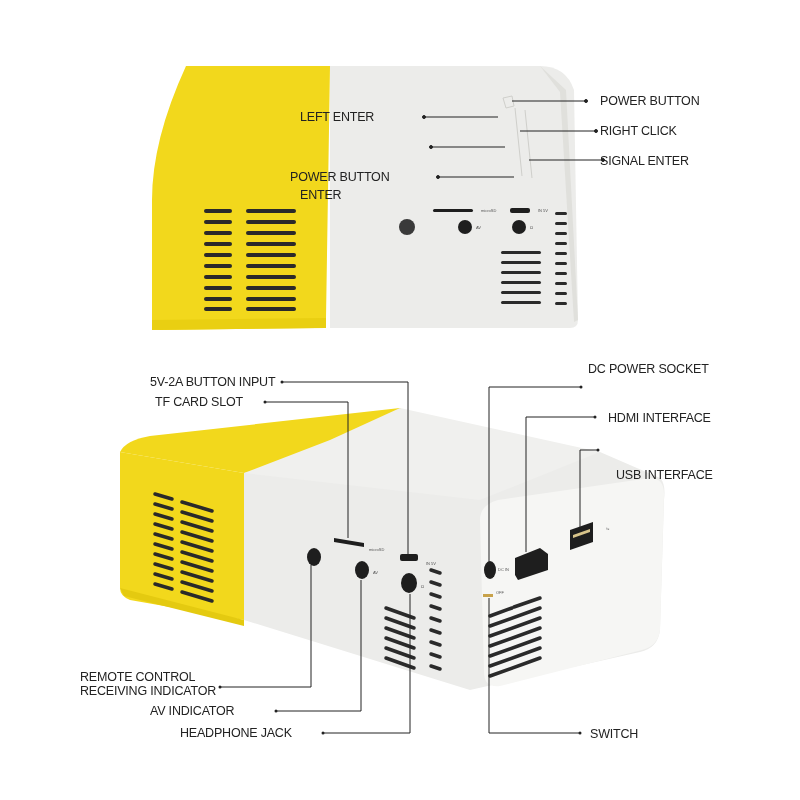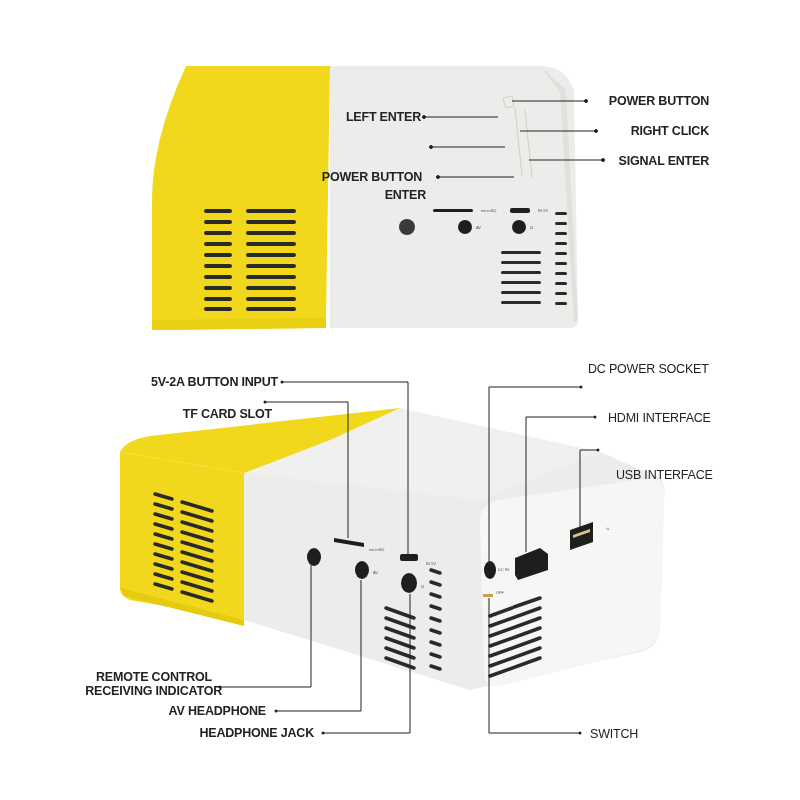--- a/index.html
+++ b/index.html
@@ -1,18 +1,18 @@
 <!DOCTYPE html>
 <html><head>
 <meta charset="utf-8">
 <style>
   html,body{margin:0;padding:0;background:#ffffff;}
   body{width:800px;height:800px;position:relative;overflow:hidden;font-family:"Liberation Sans",sans-serif;}
   .lbl{position:absolute;font-size:12.5px;color:#222;white-space:nowrap;line-height:14px;letter-spacing:-0.2px;}
-  .lbl.r{text-align:right;font-weight:bold;}
+  .lbl.r{text-align:left;}
   svg{position:absolute;left:0;top:0;}
 </style>
 </head>
 <body>
 
 <svg width="800" height="800" viewBox="0 0 800 800">
 
   <g>
 
     <path d="M330 66 L540 66 Q566 66 574 90 L578 320 Q578 328 570 328 L330 328 Z" fill="#ececea"></path>
@@ -225,21 +225,21 @@
 </svg>
 
 <div class="lbl r" style="left:300px;top:110px;width:121px;">LEFT ENTER</div>
 <div class="lbl r" style="left:300px;top:140px;width:126px;margin-top:48px;">ENTER</div>
 <div class="lbl r" style="left:290px;top:170px;width:132px;">POWER BUTTON</div>
 <div class="lbl r" style="left:600px;top:94px;width:109px;">POWER BUTTON</div>
 <div class="lbl r" style="left:600px;top:124px;width:109px;">RIGHT CLICK</div>
 <div class="lbl r" style="left:600px;top:154px;width:109px;">SIGNAL ENTER</div>
 
 <div class="lbl r" style="left:150px;top:375px;width:128px;">5V-2A BUTTON INPUT</div>
-<div class="lbl r" style="left:161px;top:395px;width:111px;margin-top:12px;">TF CARD SLOT</div>
+<div class="lbl r" style="left:155px;top:395px;width:111px;">TF CARD SLOT</div>
 <div class="lbl r" style="left:80px;top:670px;width:132px;">REMOTE CONTROL</div>
 <div class="lbl r" style="left:80px;top:684px;width:142px;">RECEIVING INDICATOR</div>
-<div class="lbl r" style="left:150px;top:704px;width:116px;">AV HEADPHONE</div>
+<div class="lbl r" style="left:150px;top:704px;width:116px;">AV INDICATOR</div>
 <div class="lbl r" style="left:180px;top:726px;width:134px;">HEADPHONE JACK</div>
 <div class="lbl" style="left:588px;top:362px;">DC POWER SOCKET</div>
 <div class="lbl" style="left:608px;top:411px;">HDMI INTERFACE</div>
 <div class="lbl" style="left:616px;top:444px;margin-top:24px;">USB INTERFACE</div>
 <div class="lbl" style="left:590px;top:727px;">SWITCH</div>
 
 </body></html>

